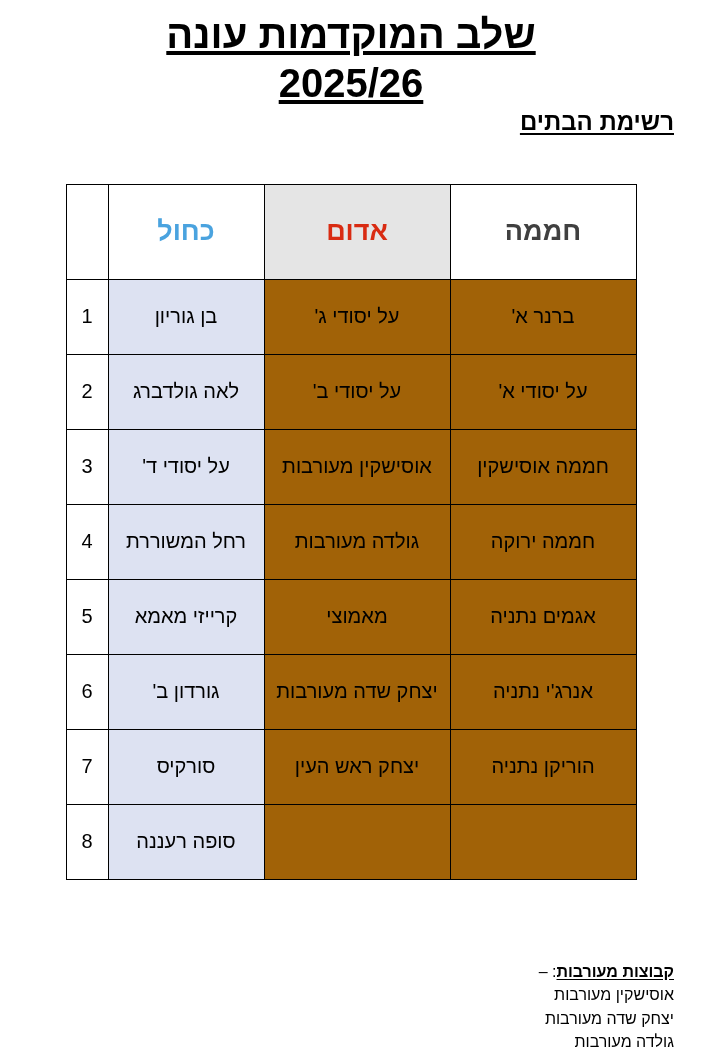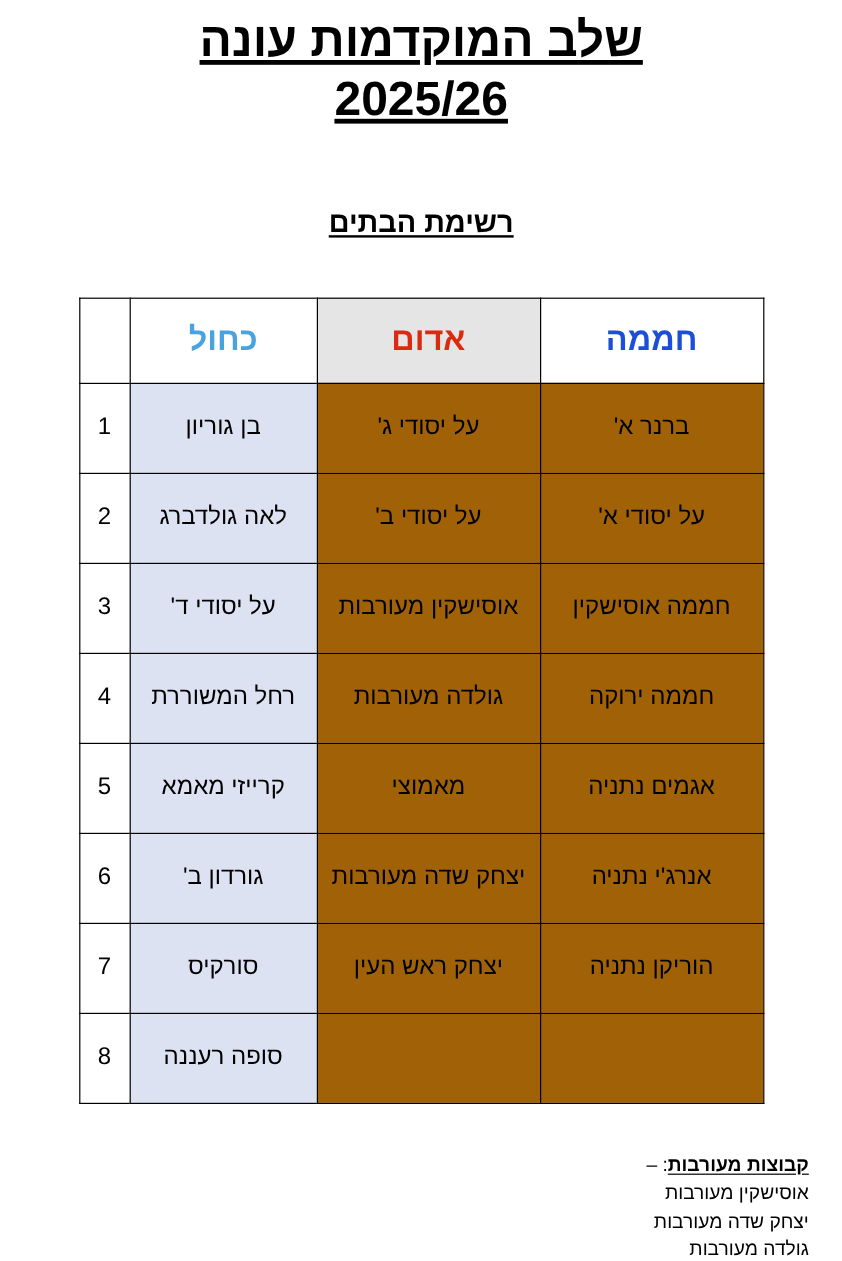--- a/index.html
+++ b/index.html
@@ -29,26 +29,25 @@
     line-height: 1.22;
     text-decoration: underline;
     text-underline-offset: 3px;
     margin: 10px 0 0 0;
     direction: rtl;
   }
   .title .line {
     display: block;
   }
   .subtitle {
-    text-align: center;
+    text-align: right;
     font-size: 24px;
     font-weight: bold;
     text-decoration: underline;
     text-underline-offset: 3px;
-    margin-top: 64px;
     direction: rtl;
   }
   .table-wrap {
     margin-top: 48px;
     display: flex;
     justify-content: center;
   }
   table.houses {
     border-collapse: collapse;
     direction: rtl;
@@ -60,33 +59,33 @@
     text-align: center;
     vertical-align: middle;
     font-size: 20px;
     line-height: 1.25;
     padding: 6px 4px;
   }
   table.houses th {
     font-size: 27px;
     font-weight: bold;
     height: 54px;
-    padding: 8px;
+    padding: 20px;
   }
   col.c-green { width: 186px; }
   col.c-red   { width: 186px; }
   col.c-blue  { width: 156px; }
   col.c-num   { width: 42px; }
 
   td.cell-green { background: #a16207; }
   td.cell-red   { background: #a16207; }
   td.cell-blue  { background: #dde2f2; }
   td.cell-num   { background: #ffffff; font-size: 22px; }
 
-  th.head-green { color: #1d4ed8; background: #ffffff; }
+  th.head-green { color: #404040; background: #ffffff; }
   th.head-red   { color: #d92b12; background: #e5e5e5; }
   th.head-blue  { color: #4aa3df; background: #ffffff; }
   th.head-num   { background: #ffffff; }
 
   .row-tall td { height: 62px; }
 
   .footnote {
     position: absolute;
     bottom: 8px;
     left: 28px;

